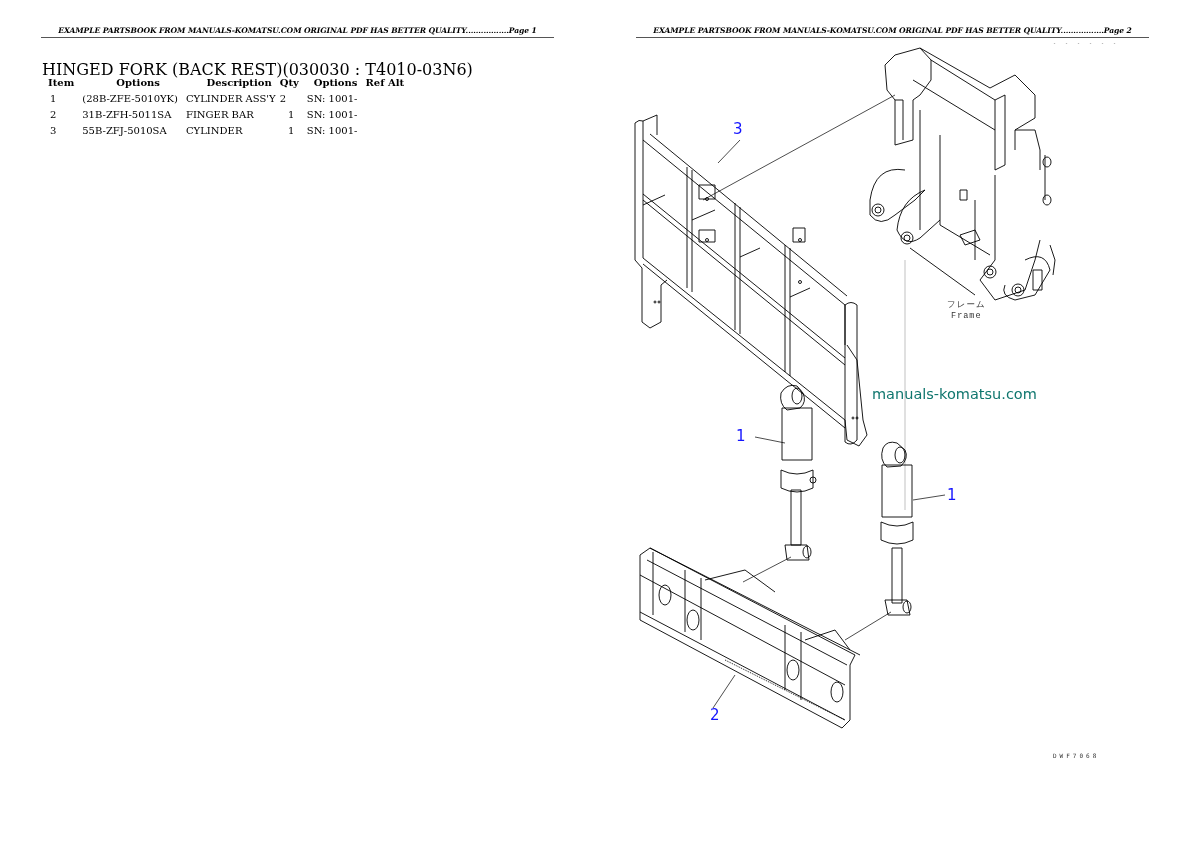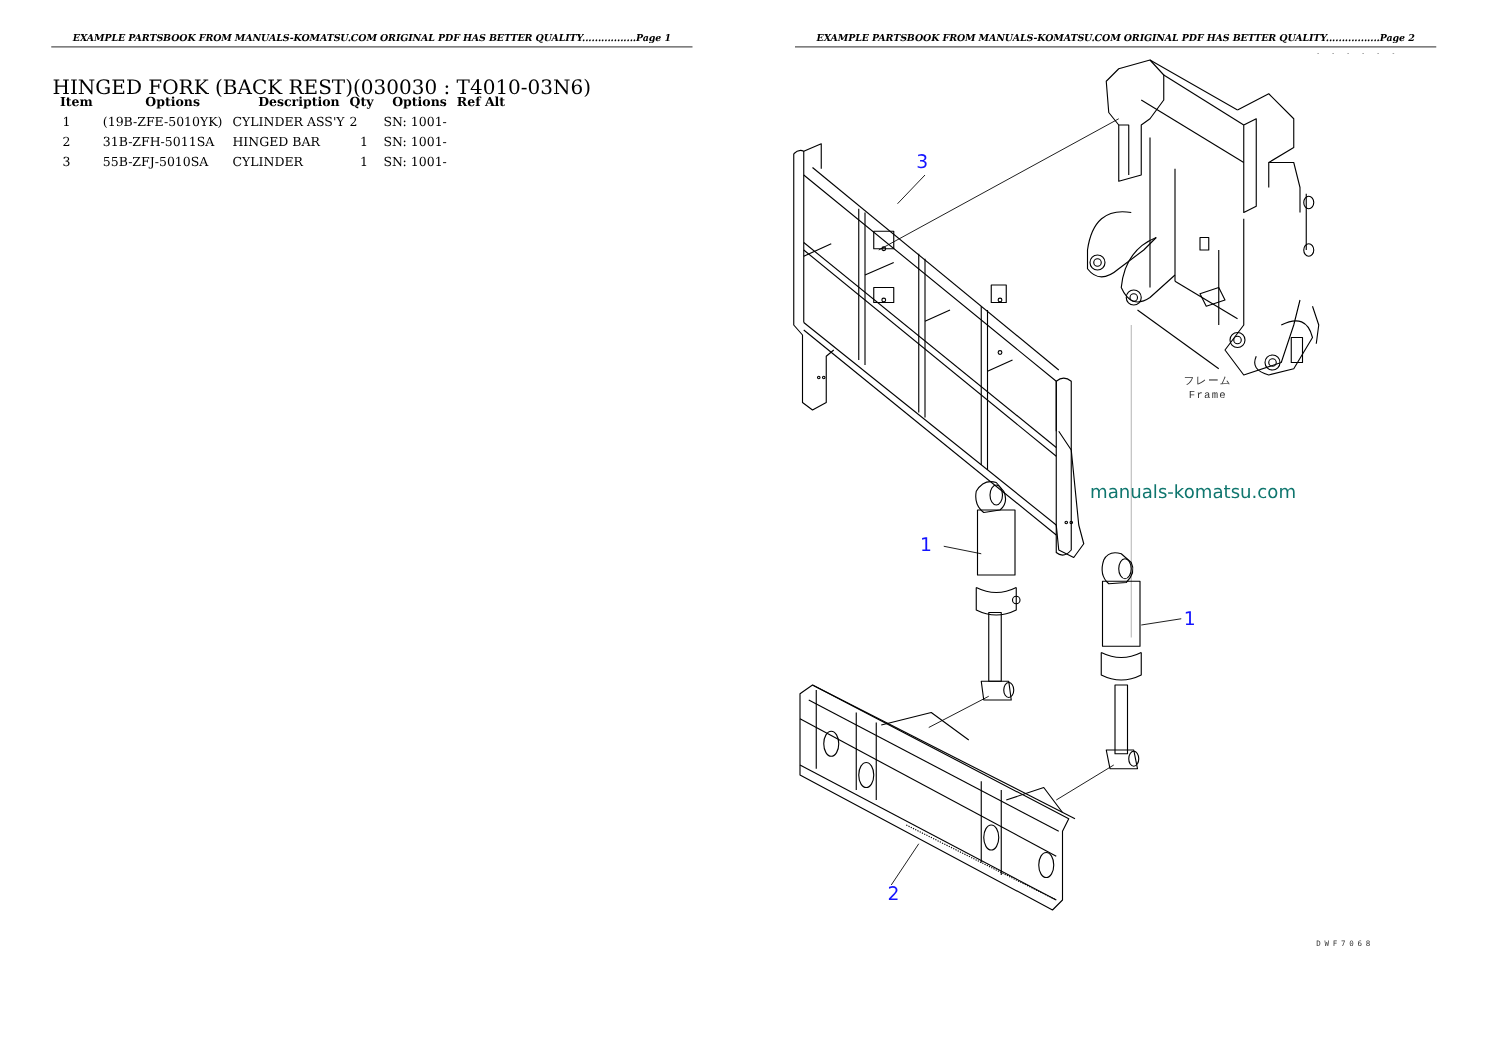--- a/index.html
+++ b/index.html
@@ -50,30 +50,30 @@
         <th style="padding-left:22px;padding-right:22px">Options</th>
         <th style="padding-left:12px;padding-right:8px">Description</th>
         <th style="padding-left:0">Qty</th>
         <th style="padding-left:0">Options</th>
         <th>Ref Alt</th>
       </tr>
     </thead>
     <tbody>
       <tr>
         <td class="c-item">1</td>
-        <td>(19B-ZFE-5010YK)</td>
+        <td>(28B-ZFE-5010YK)</td>
         <td>CYLINDER ASS'Y</td>
         <td class="c-qty" style="padding-left:0;text-align:left">2</td>
         <td>SN: 1001-</td>
         <td></td>
       </tr>
       <tr>
         <td class="c-item">2</td>
         <td>31B-ZFH-5011SA</td>
-        <td>HINGED BAR</td>
+        <td>FINGER BAR</td>
         <td class="c-qty">1</td>
         <td>SN: 1001-</td>
         <td></td>
       </tr>
       <tr>
         <td class="c-item">3</td>
         <td>55B-ZFJ-5010SA</td>
         <td>CYLINDER</td>
         <td class="c-qty">1</td>
         <td>SN: 1001-</td>

